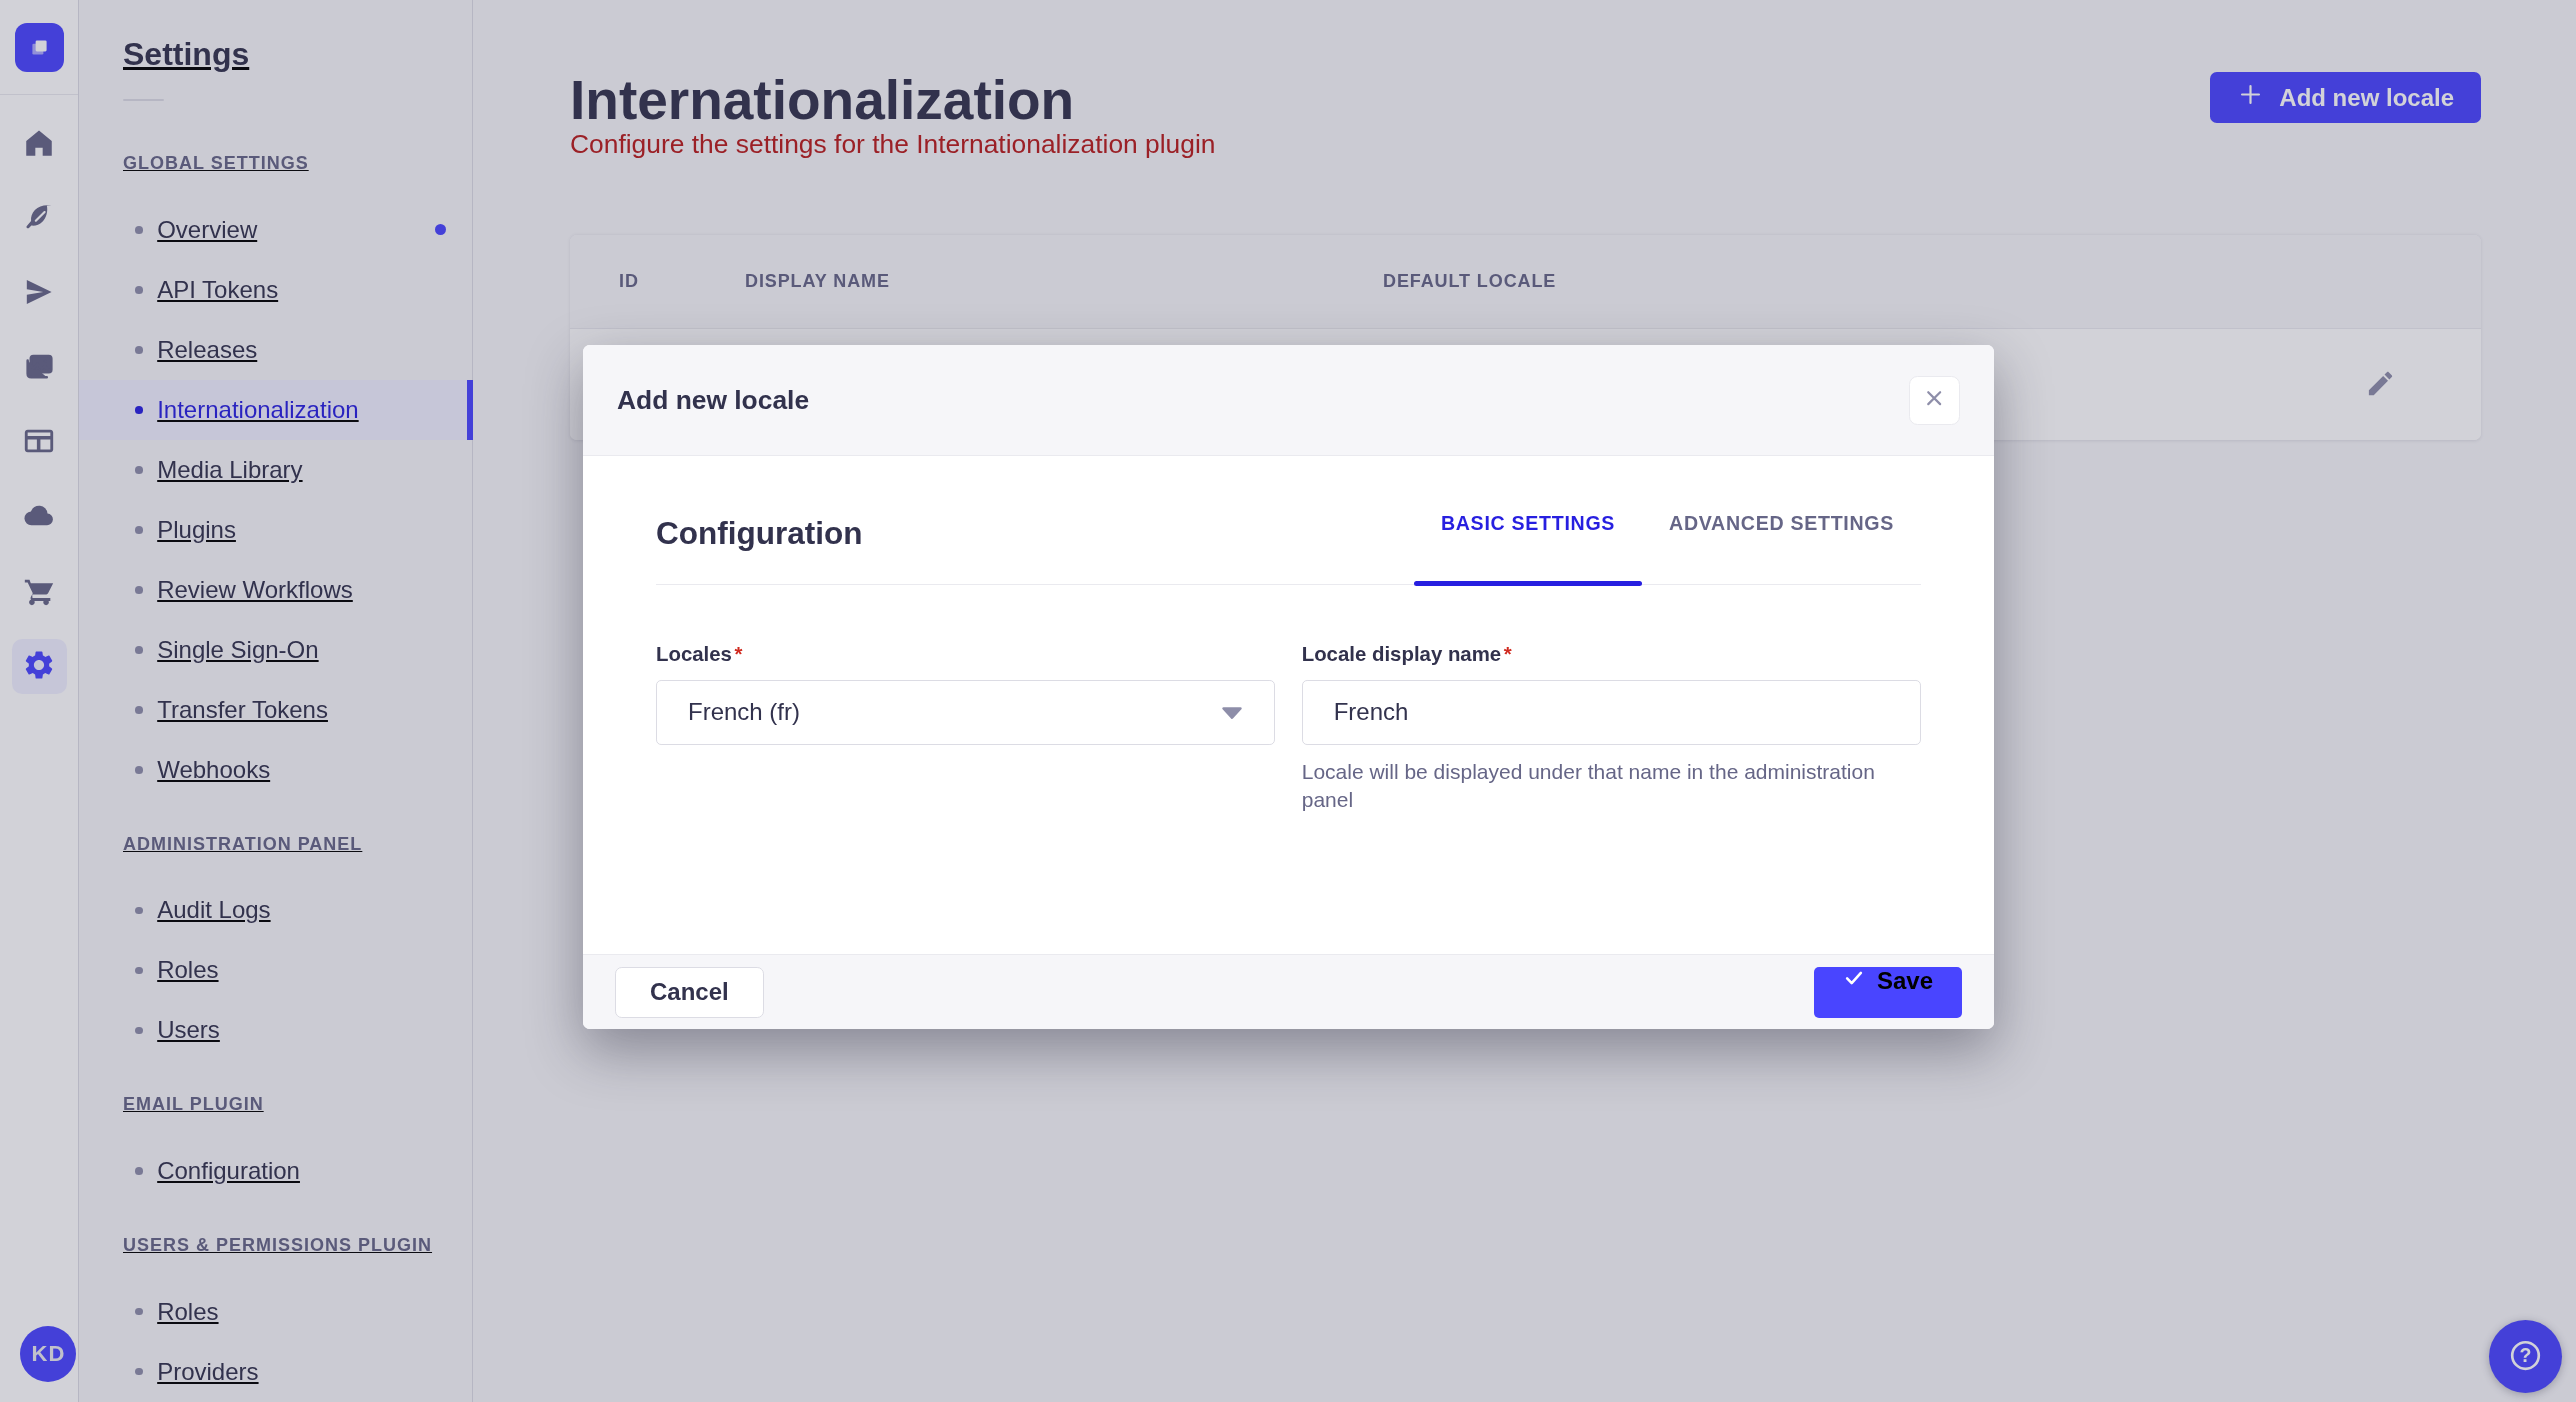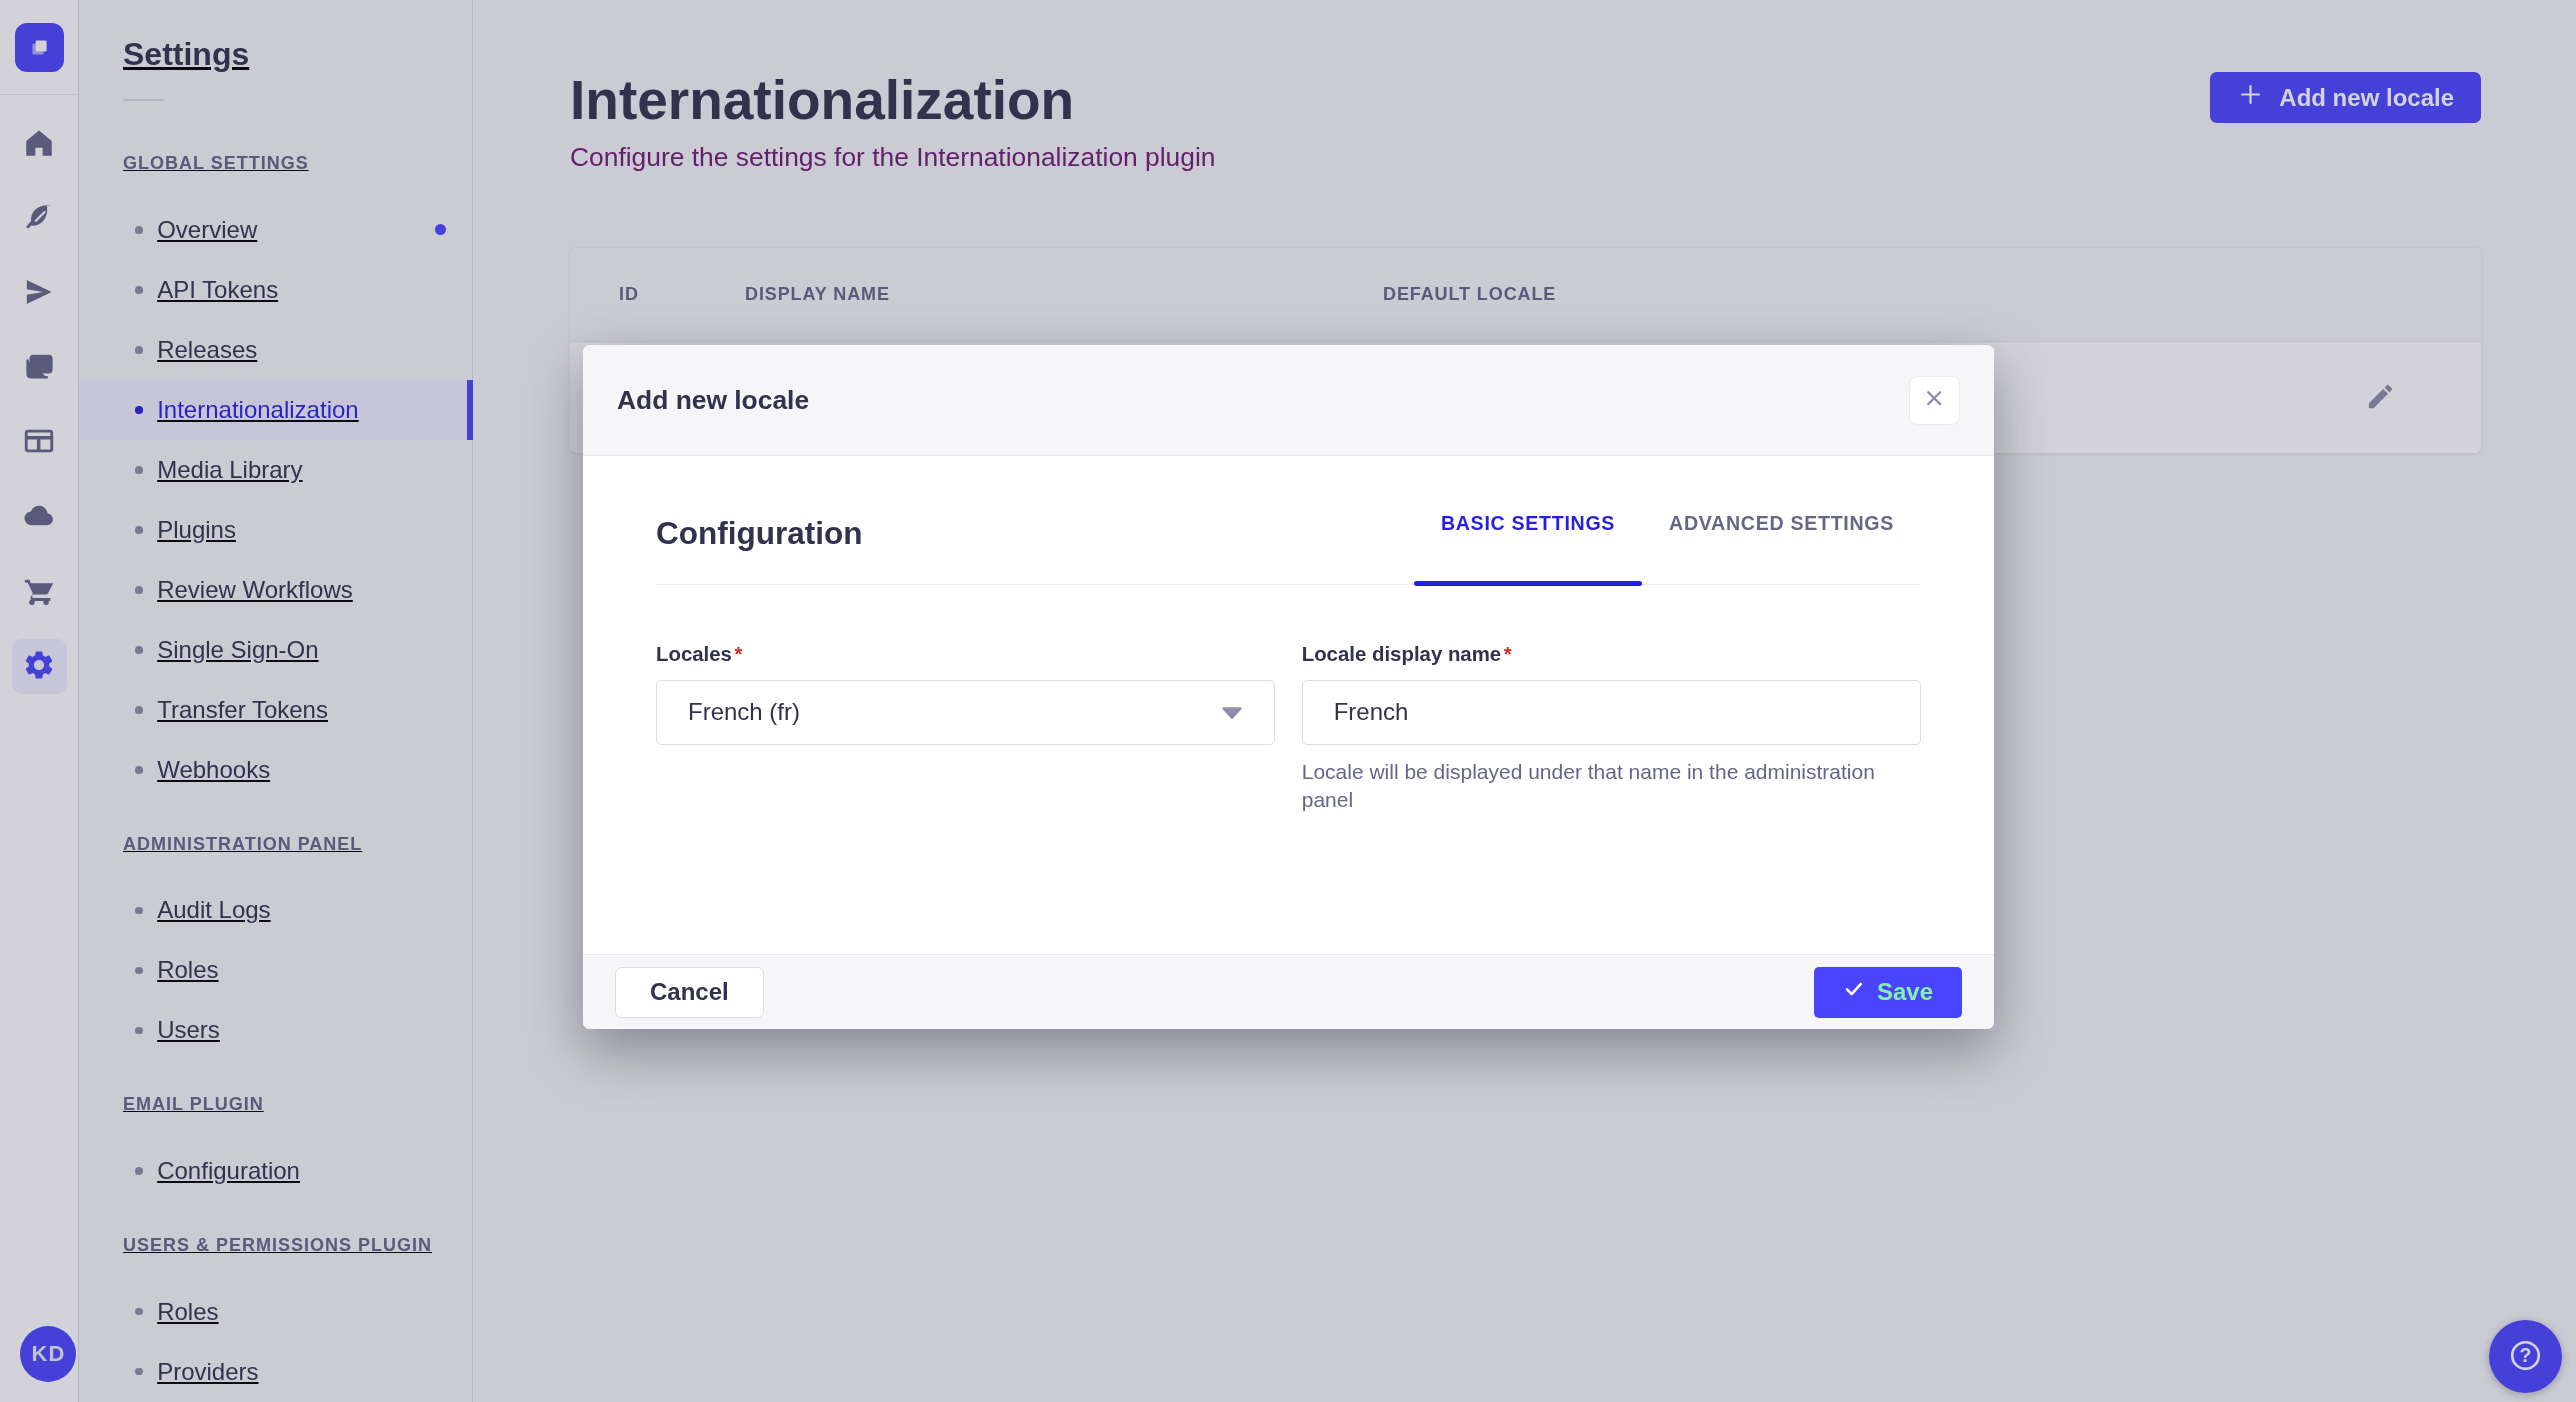--- a/index.html
+++ b/index.html
@@ -42,21 +42,21 @@
   .nav-item.active .dot { background:#271fe0; }
   .nav-item.active::after { content:""; position:absolute; right:-0.9px; top:0; bottom:0;
     width:6px; background:#4945ff; }
   .notif { margin-left:auto; margin-right:25.6px; width:11px; height:11px;
     border-radius:50%; background:#4945ff; flex:none; }
 
   
   .main { flex:1; padding:0 95px 0 97px; position:relative; }
   .main-header { display:flex; justify-content:space-between; align-items:flex-start; margin-top:72px; }
   .page-title { font-size:55px; font-weight:700; color:#32324d; line-height:56px; }
-  .page-subtitle { margin-top:14px; font-size:26.4px; color:#701a75; }
+  .page-subtitle { margin-top:1px; font-size:26.4px; color:#b91c1c; }
   .btn-primary { height:51px; border:none; border-radius:6.8px; background:#4945ff; color:#fff;
     font-family:inherit; font-size:24px; font-weight:600; display:flex; align-items:center;
     gap:15.3px; padding:0 27px; cursor:pointer; }
   .card { margin-top:75px; background:#ffffff; border-radius:6.8px;
     box-shadow:0 0.9px 3.4px rgba(33,33,52,.1); overflow:hidden; }
   .thead { height:94px; background:#f6f6f9; display:flex; align-items:center;
     padding-left:49px; border-bottom:0.9px solid #eaeaef; }
   .th { font-size:18px; font-weight:700; letter-spacing:0.9px; color:#666687; }
   .th-id { width:126px; } .th-name { width:638px; } .th-locale { flex:1; }
   .trow { height:111px; display:flex; align-items:center; justify-content:flex-end;
@@ -102,22 +102,22 @@
   .text-input { width:100%; font-family:inherit; font-size:24px; color:#32324d;
     outline:none; }
   .hint { margin-top:13.6px; font-size:21px; line-height:28px; color:#666687; max-width:596px; }
   .modal-footer { height:75px; background:#f6f6f9; border-top:1.7px solid #eaeaef;
     border-radius:0 0 6.8px 6.8px; display:flex; align-items:center;
     justify-content:space-between; padding:0 32px; }
   .btn-secondary { height:51px; padding:0 34px; background:#fff; border:0.9px solid #dcdce4;
     border-radius:6.8px; font-family:inherit; font-size:24px; font-weight:600;
     color:#32324d; cursor:pointer; }
   .btn-save { height:51px; padding:0 29px; background:#4945ff; border:none; border-radius:5px;
-    font-family:inherit; font-size:24px; font-weight:600; color:#86efac; cursor:pointer;
-    display:flex; align-items:center; gap:12px; }
+    font-family:inherit; font-size:24px; font-weight:600; color:#000000; cursor:pointer;
+    display:flex; align-items:flex-start; gap:12px; }
 </style>
 </head>
 <body>
 
 <div class="app">
 
   <nav class="rail">
     <div class="rail-logo-cell">
       <div class="logo">
         <svg width="31" height="31" viewBox="0 0 24 24">

